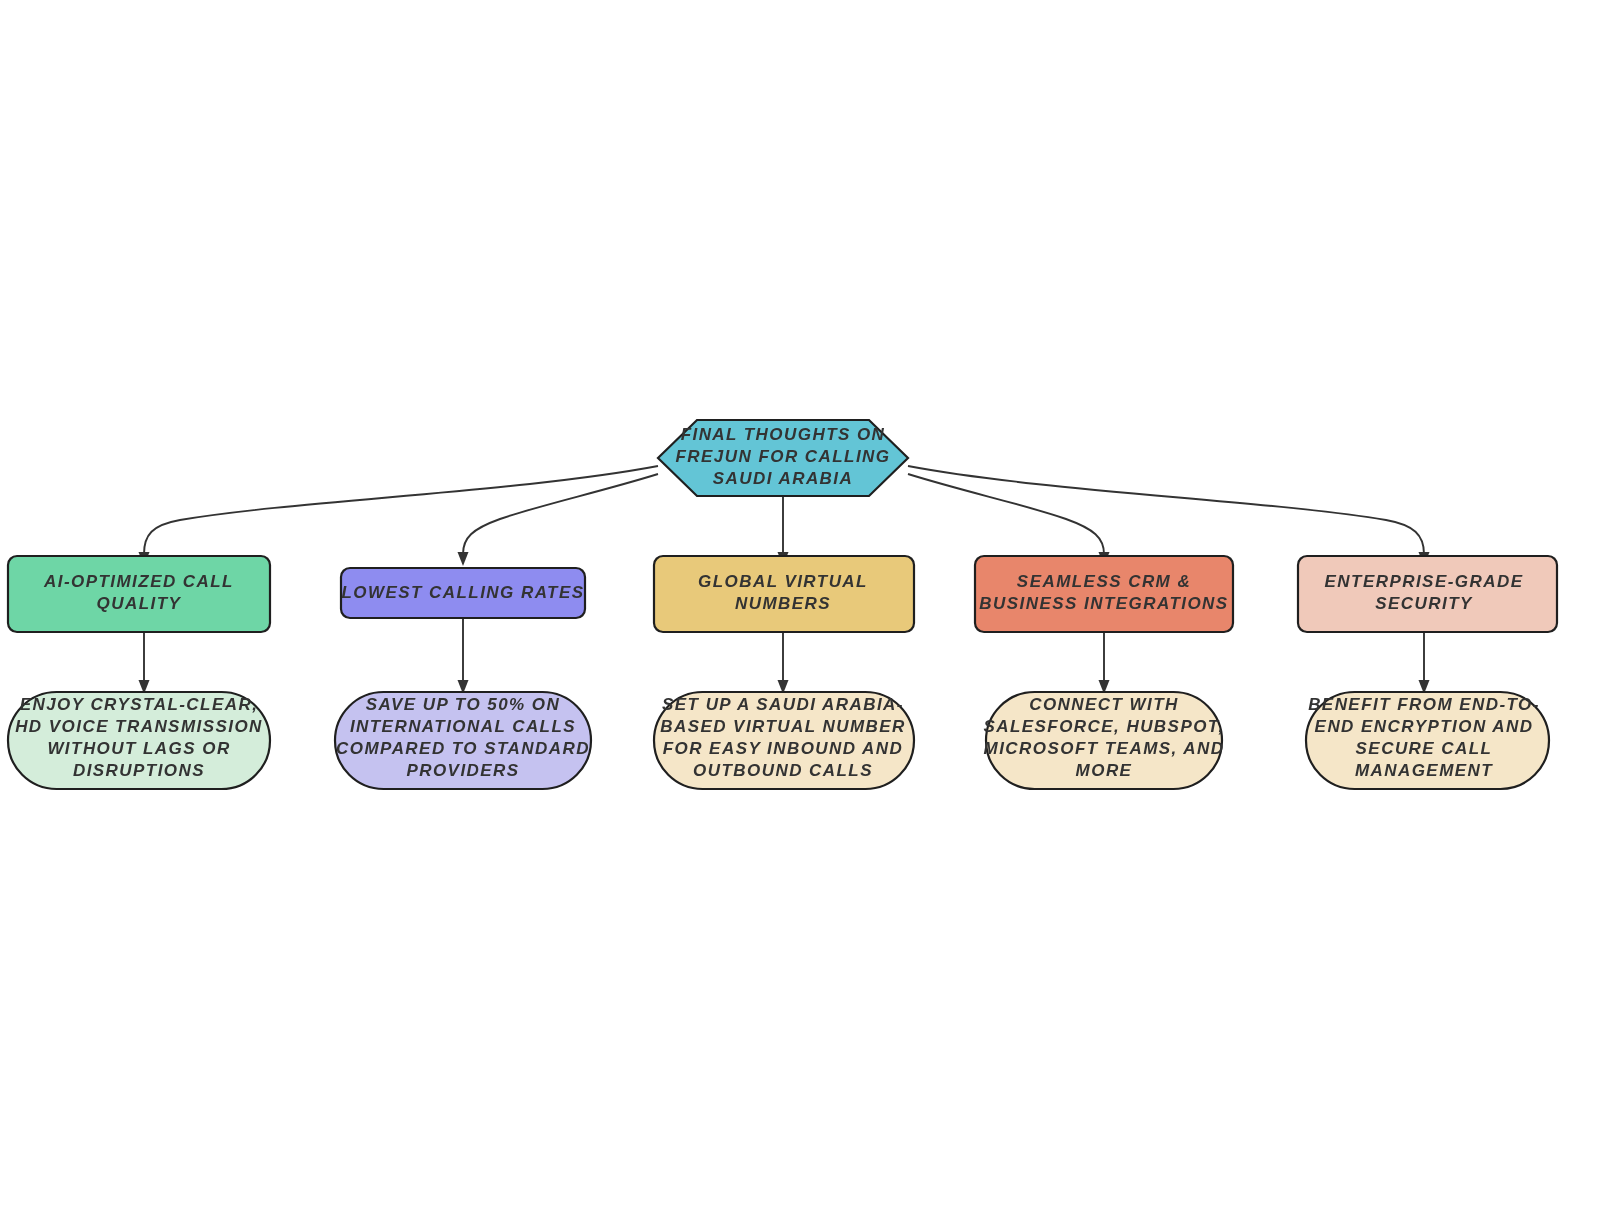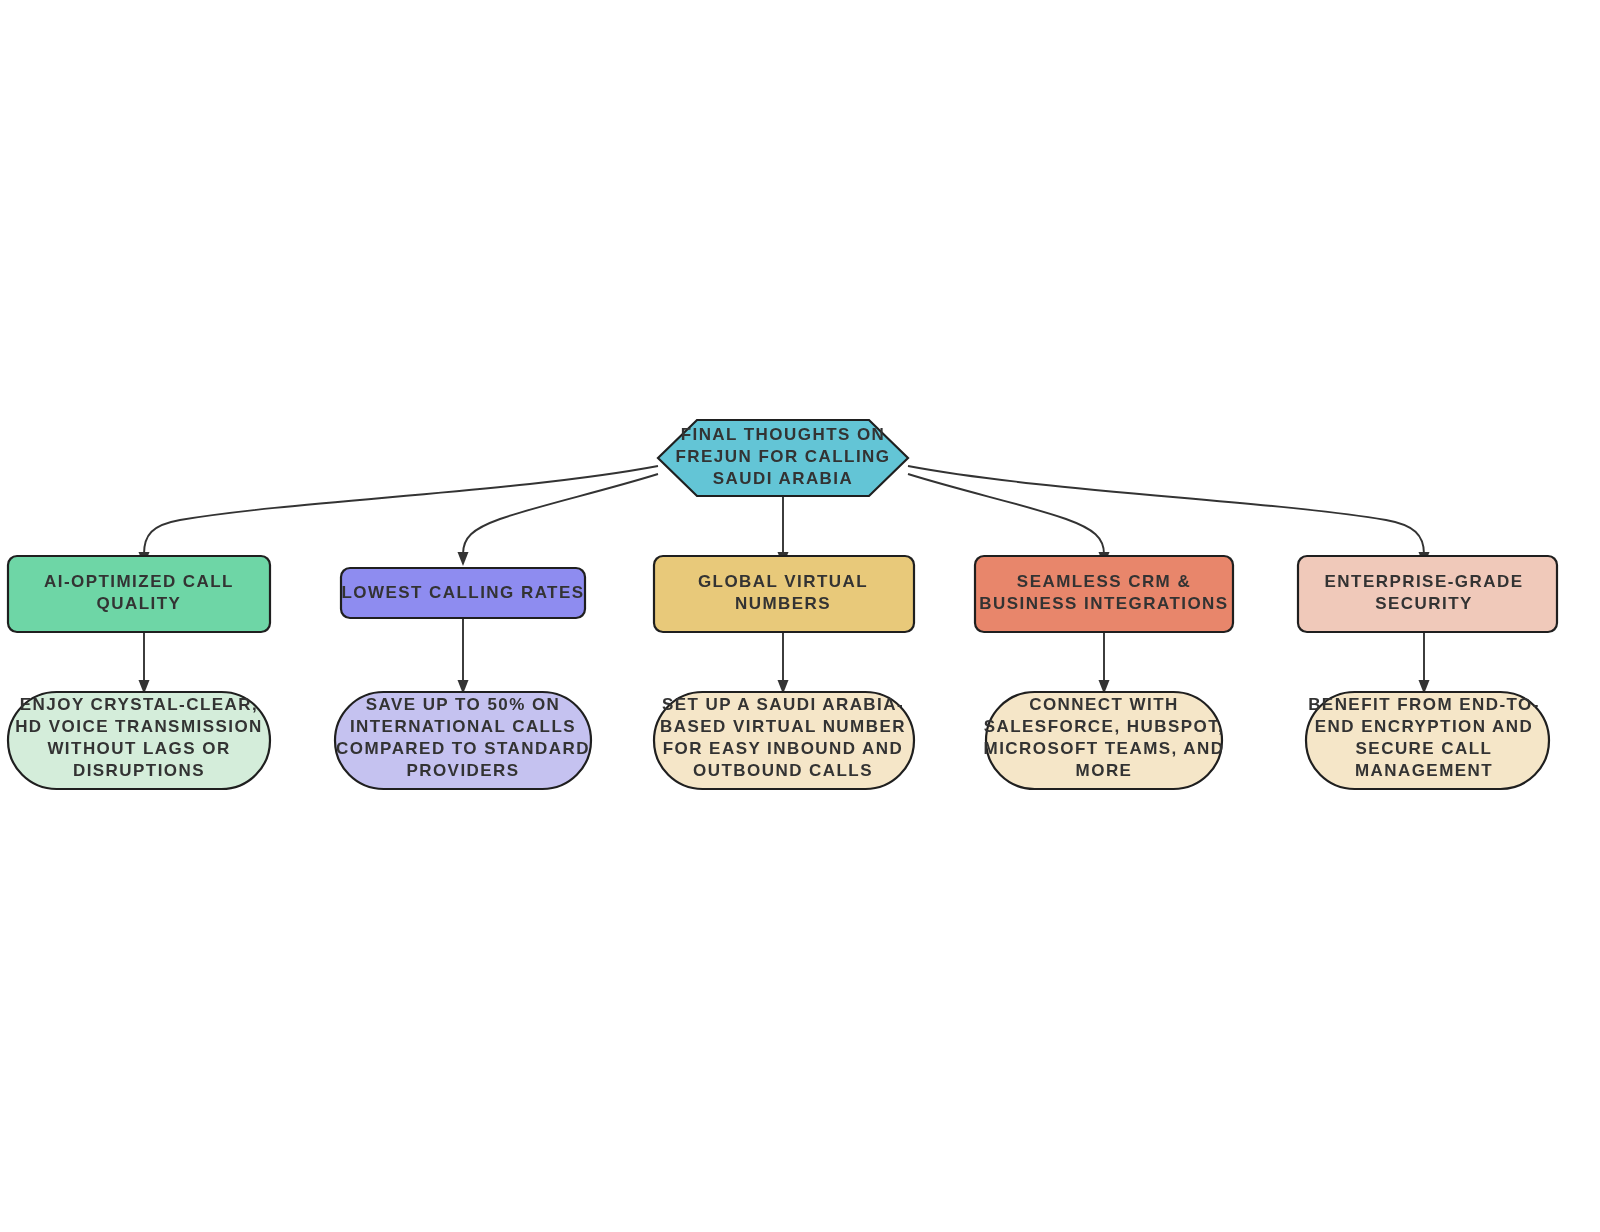--- a/index.html
+++ b/index.html
@@ -10,20 +10,21 @@
   body {
     width: 1600px;
     height: 1232px;
     font-family: "Liberation Sans", sans-serif;
     overflow: hidden;
   }
   #flow-root {
     position: relative;
     width: 1600px;
     height: 884px;
+    font-style: italic;
   }
   svg#flowchart {
     display: block;
     width: 1600px;
     height: 1232px;
   }
   .node-shape {
     stroke: #1f1f1f;
     stroke-width: 2.2px;
   }

